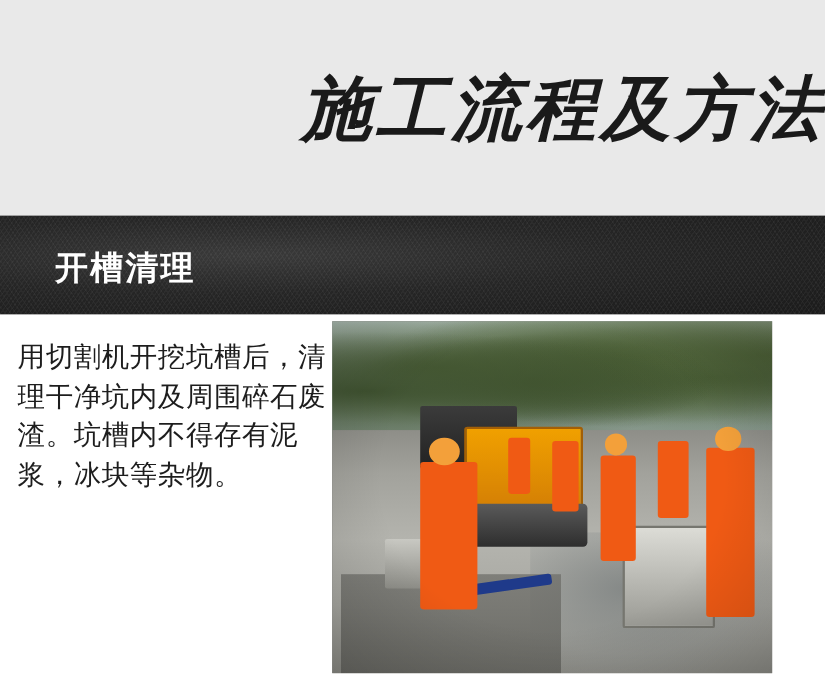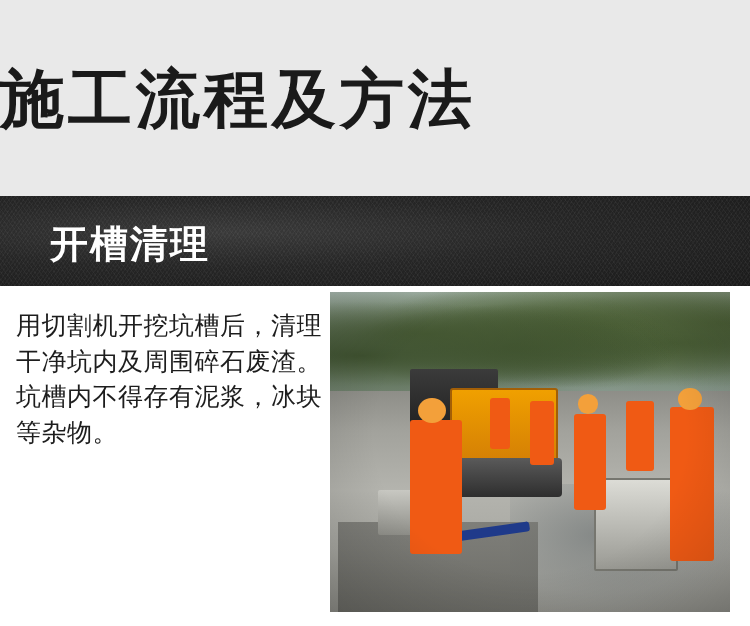--- a/index.html
+++ b/index.html
@@ -21,21 +21,22 @@
   }
 
   
   .header-band {
     position: relative;
     width: 750px;
     height: 196px;
     background: #e9e9e9;
     display: flex;
     align-items: center;
-    justify-content: flex-start;
+    justify-content: flex-end;
+    font-style: italic;
   }
   .header-title {
     font-family: "Liberation Serif", serif;
     font-weight: bold;
     font-size: 64px;
     letter-spacing: 4px;
     color: #1a1a1a;
     line-height: 1;
     white-space: nowrap;
     margin-top: 4px;
@@ -50,37 +51,37 @@
       repeating-linear-gradient(125deg, rgba(255,255,255,0.035) 0px, rgba(255,255,255,0.035) 1px, rgba(0,0,0,0) 1px, rgba(0,0,0,0) 3px),
       repeating-linear-gradient(55deg, rgba(255,255,255,0.03) 0px, rgba(255,255,255,0.03) 1px, rgba(0,0,0,0) 1px, rgba(0,0,0,0) 4px),
       radial-gradient(ellipse at 30% 40%, #3a3a3a 0%, #262626 45%, #1b1b1b 100%);
     display: flex;
     align-items: center;
   }
   .dark-band .section-title {
     color: #ffffff;
     font-family: Liberation Sans, sans-serif;
     font-weight: bold;
-    font-size: 38px;
+    font-size: 30px;
     letter-spacing: 2px;
     margin-left: 50px;
     margin-top: 6px;
   }
 
   
   .content {
     position: relative;
     width: 750px;
     height: 340px;
     background: #ffffff;
     display: flex;
     align-items: flex-start;
   }
   .text-col {
-    width: 330px;
+    width: 302px;
     padding: 22px 0 0 16px;
     box-sizing: border-box;
   }
   .para {
     font-family: "Liberation Serif", serif;
     font-size: 25px;
     line-height: 1.42;
     color: #1d1d1d;
     letter-spacing: 0.5px;
   }

